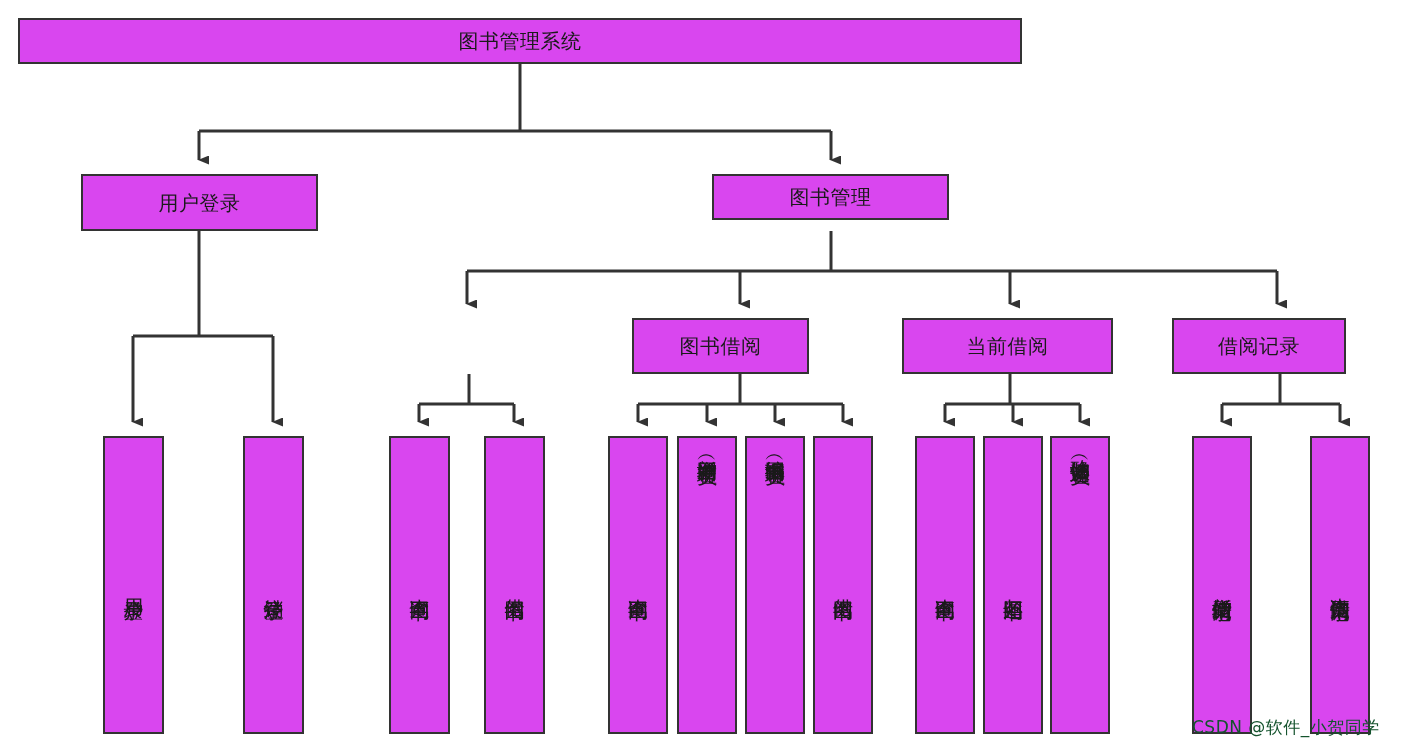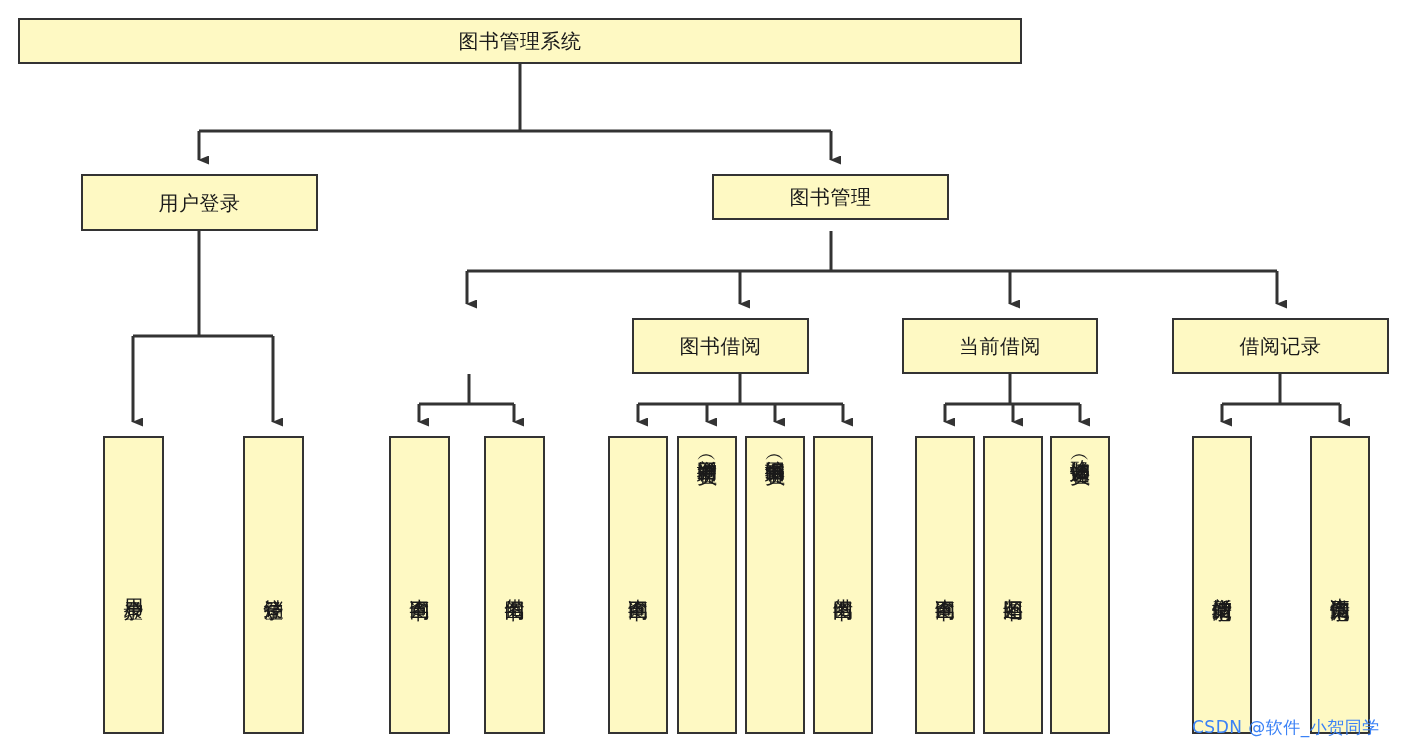--- a/index.html
+++ b/index.html
@@ -21,21 +21,21 @@
     position: absolute;
     left: 0;
     top: 0;
     width: 1405px;
     height: 747px;
   }
   .node-box {
     position: absolute;
     box-sizing: border-box;
     border: 2px solid #333333;
-    background: #fef9c3;
+    background: #d946ef;
     display: flex;
     align-items: center;
     justify-content: center;
     color: #1a1a1a;
   }
   .node-label-h {
     font-size: 20px;
     line-height: 1.2;
     white-space: nowrap;
     letter-spacing: 0.5px;
@@ -45,21 +45,21 @@
     line-height: 1.26;
     writing-mode: vertical-rl;
     text-orientation: upright;
     letter-spacing: 1px;
     white-space: nowrap;
     -webkit-writing-mode: vertical-rl;
   }
   .watermark {
     position: absolute;
     font-size: 17px;
-    color: #3b82f6;
+    color: #14532d;
     white-space: nowrap;
     letter-spacing: 0.5px;
   }
 </style>
 </head>
 <body>
 
 <div id="stage">
 
   <svg id="diagram-svg" viewBox="0 0 1405 747" xmlns="http://www.w3.org/2000/svg">
@@ -119,24 +119,24 @@
   <div class="node-box" style="left:81px; top:174px; width:237px; height:57px;">
     <span class="node-label-h">用户登录</span>
   </div>
   <div class="node-box" style="left:712px; top:174px; width:237px; height:46px;">
     <span class="node-label-h">图书管理</span>
   </div>
 
   <div class="node-box" style="left:632px; top:318px; width:177px; height:56px;">
     <span class="node-label-h">图书借阅</span>
   </div>
-  <div class="node-box" style="left:902px; top:318px; width:196px; height:56px;">
+  <div class="node-box" style="left:902px; top:318px; width:211px; height:56px;">
     <span class="node-label-h">当前借阅</span>
   </div>
-  <div class="node-box" style="left:1172px; top:318px; width:217px; height:56px;justify-content:center;">
+  <div class="node-box" style="left:1172px; top:318px; width:174px; height:56px;justify-content:center;">
     <span class="node-label-h">借阅记录</span>
   </div>
 
   <div class="node-box" style="left:103px; top:436px; width:61px; height:298px; align-items:center;">
     <span class="node-label-v">用户登录</span>
   </div>
   <div class="node-box" style="left:243px; top:436px; width:61px; height:298px;">
     <span class="node-label-v">注销登录</span>
   </div>
   <div class="node-box" style="left:389px; top:436px; width:61px; height:298px;">

